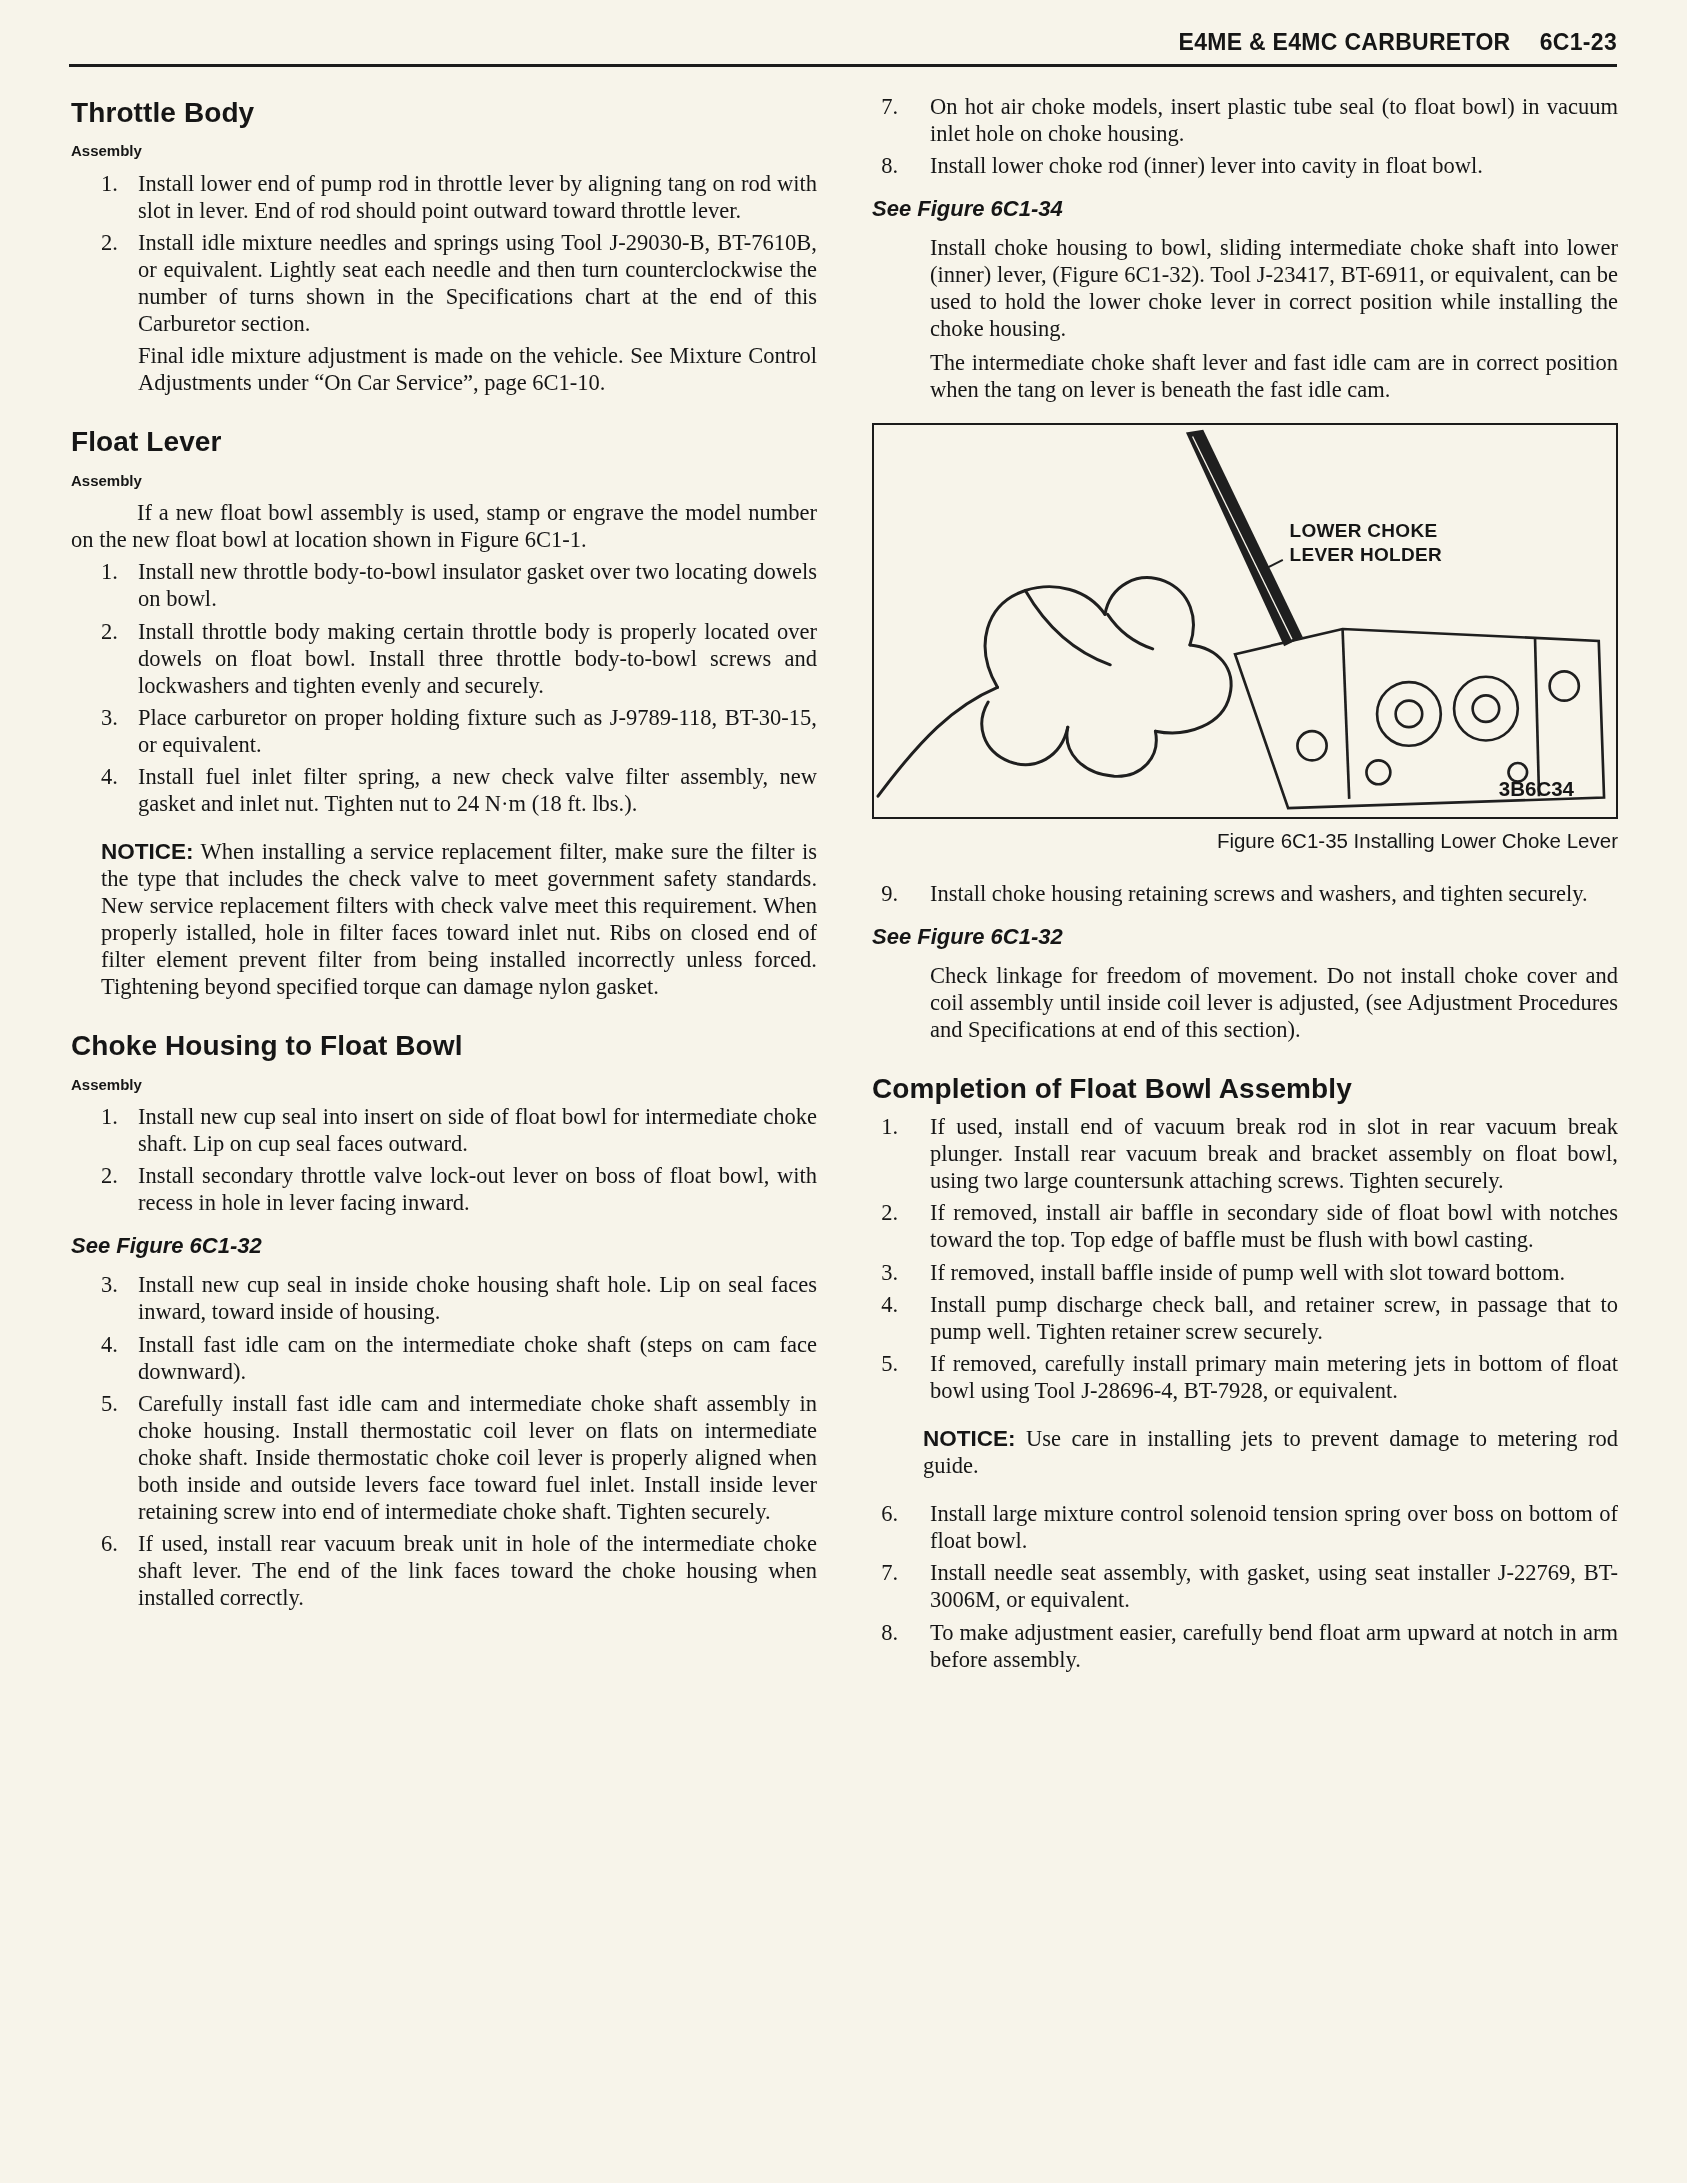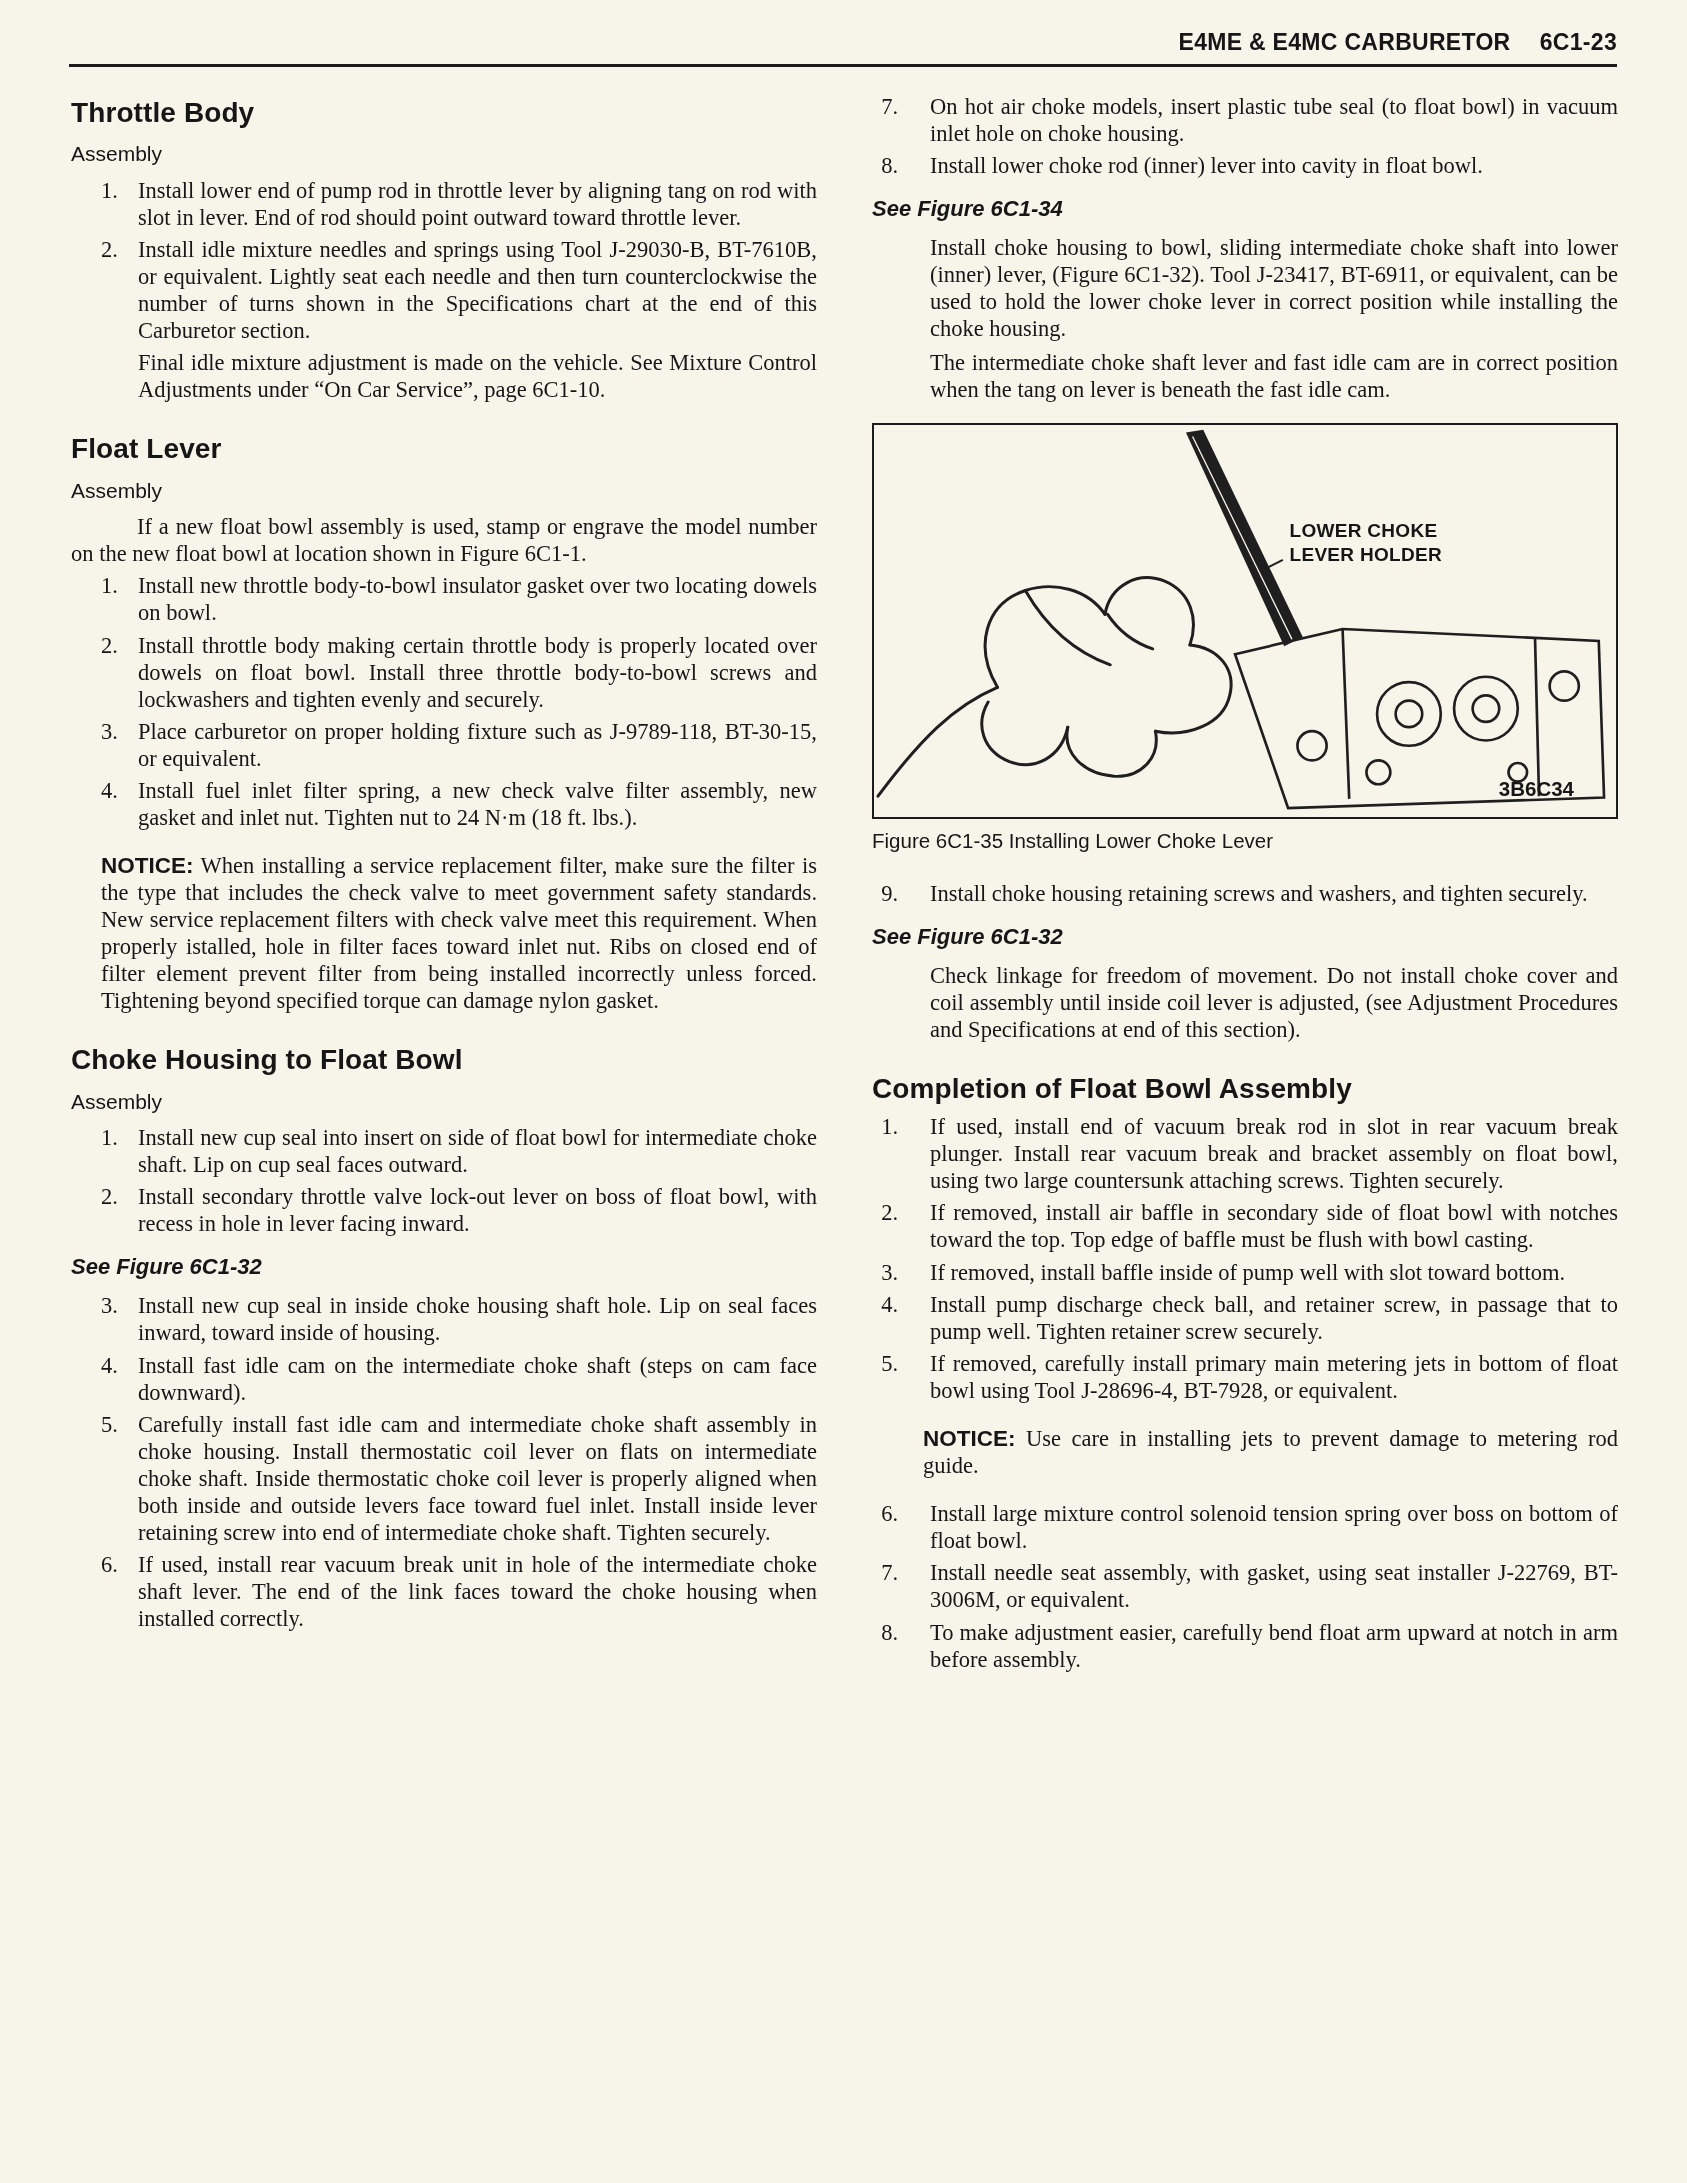--- a/index.html
+++ b/index.html
@@ -30,21 +30,21 @@
   #col-left  { left:71px; }
   #col-right { left:872px; }
 
   h2.section-heading {
     font-family:"Liberation Sans","DejaVu Sans",sans-serif;
     font-size:28px; font-weight:700; margin:30px 0 8px 0; letter-spacing:0.1px;
   }
   h2.mt0 { margin-top:4px; }
   h3.sub-heading {
     font-family:"Liberation Sans","DejaVu Sans",sans-serif;
-    font-size:21px; font-weight:400; margin:13.2px 0 10.6px 0;
+    font-size:15px; font-weight:700; margin:13.2px 0 10.6px 0;
   }
 
   .body-text { font-size:22.5px; line-height:27px; text-align:justify; }
 
   .list-item { position:relative; padding-left:67px; margin-bottom:5.3px; }
   .list-item .num { position:absolute; left:30px; top:0; }
   #col-right .list-item { padding-left:58px; }
   #col-right .list-item .num { left:9.3px; }
 
   .cont-para { padding-left:67px; margin-bottom:5.3px; }
@@ -79,21 +79,21 @@
     font-family:"Liberation Sans","DejaVu Sans",sans-serif;
     font-weight:700; font-size:19px; line-height:24.5px; letter-spacing:0.3px;
   }
   .fig-code {
     position:absolute; right:42px; bottom:16px;
     font-family:"Liberation Sans","DejaVu Sans",sans-serif;
     font-weight:700; font-size:20.5px;margin-top:36px;
   }
   .figure-caption {
     font-family:"Liberation Sans","DejaVu Sans",sans-serif;
-    font-size:20.5px; text-align:left; margin:10.6px 0 26.5px 0;
+    font-size:20.5px; text-align:right; margin:10.6px 0 26.5px 0;
   }
 
   .completion-heading-space { margin-top:29px; }
 </style>
 </head>
 <body>
 
 <div class="page">
 
   <div class="page-header">

